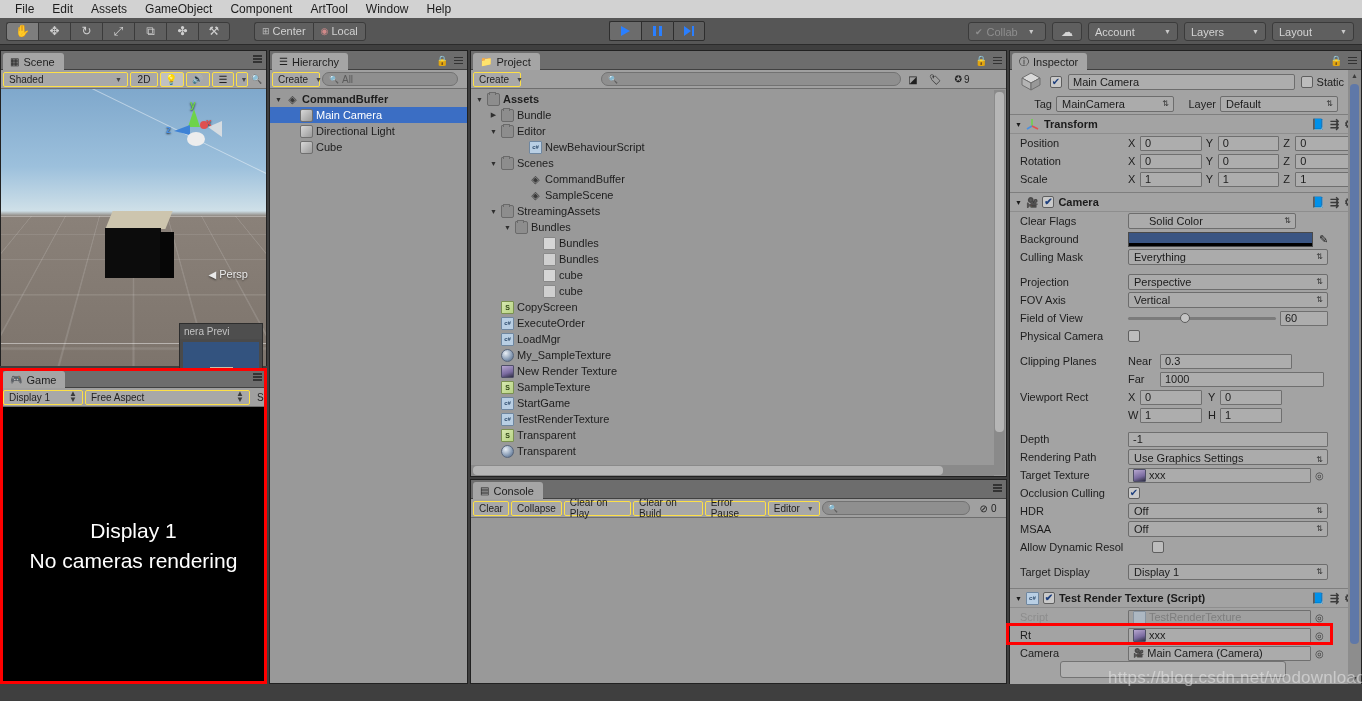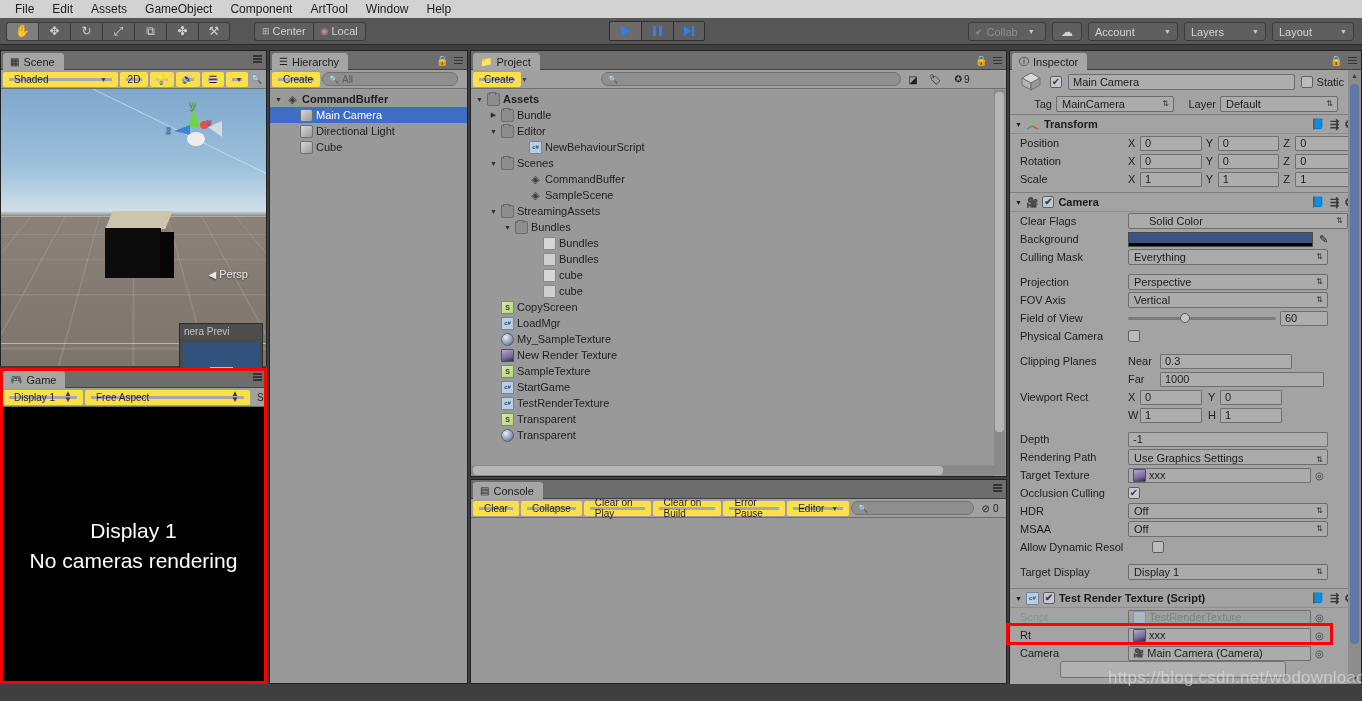--- a/index.html
+++ b/index.html
@@ -81,21 +81,21 @@
   .tab-tools { position: absolute; right: 4px; top: 4px; display: flex; align-items: center; gap: 5px; }
   .hamburger { display: inline-flex; flex-direction: column; gap: 1.5px; }
   .hamburger i { display:block; width: 9px; height: 1.5px; background: #333; }
   .lockicon { font-size: 10px; color: #3c3c3c; }
 
   .subtoolbar {
     height: 19px; background: #a0a0a0; border-bottom: 1px solid #6e6e6e;
     display: flex; align-items: center; padding: 0 2px; gap: 2px;
   }
   .sb-btn {
-    height: 15px; background: #a8a8a8; border: 6px solid #fde047; border-radius: 2px;
+    height: 15px; background: #a8a8a8; border: 1px solid #fde047; border-radius: 2px;
     display: flex; align-items: center; padding: 0 5px; font-size: 10px; color: #1f1f1f; gap: 3px;
   }
   .sb-btn.flat { background: none; border: none; }
   .sb-drop { display: flex; align-items: center; justify-content: space-between; }
   .mini-caret { font-size: 7px; color: #444; margin-left: 4px; }
   .updown { font-size: 8px; color: #3a3a3a; line-height: 6px; }
   .searchbox {
     height: 14px; background: #8f8f8f; border: 1px solid #727272; border-radius: 7px;
     display: flex; align-items: center; padding: 0 6px; gap: 3px; font-size: 10px; color: #5b5b5b;
   }
@@ -594,20 +594,25 @@
             <span>cube</span>
           </div>
           <div class="trow" style="padding-left: 18px;">
             <span class="tri empty">▼</span>
             <span class="ico ico-shader">S</span>
             <span>CopyScreen</span>
           </div>
           <div class="trow" style="padding-left: 18px;">
             <span class="tri empty">▼</span>
             <span class="ico ico-cs">c#</span>
+            <span>ExecuteOrder</span>
+          </div>
+          <div class="trow" style="padding-left: 18px;">
+            <span class="tri empty">▼</span>
+            <span class="ico ico-cs">c#</span>
             <span>LoadMgr</span>
           </div>
           <div class="trow" style="padding-left: 18px;">
             <span class="tri empty">▼</span>
             <span class="ico ico-mat"></span>
             <span>My_SampleTexture</span>
           </div>
           <div class="trow" style="padding-left: 18px;">
             <span class="tri empty">▼</span>
             <span class="ico ico-rt"></span>
@@ -805,21 +810,21 @@
         <span>Camera</span>
         <span class="hdr-icons">
           <span class="hi">📘</span>
           <span class="hi">⇶</span>
           <span class="hi">⚙</span>
         </span>
       </div>
 
       <div class="prow">
         <span class="plabel">Clear Flags</span>
-        <div class="dd" style="width:220px;padding-left:20px;">
+        <div class="dd" style="width:168px;padding-left:20px;">
           <span>Solid Color</span>
           <span class="ar">⇅</span>
         </div>
       </div>
       <div class="prow">
         <span class="plabel">Background</span>
         <div class="colorfield" id="bg-color" style="width: 185px; background: rgb(58, 85, 131);">
           <div class="alpha"></div>
         </div>
         <span style="margin-left:6px;font-size:11px;">✎</span>

